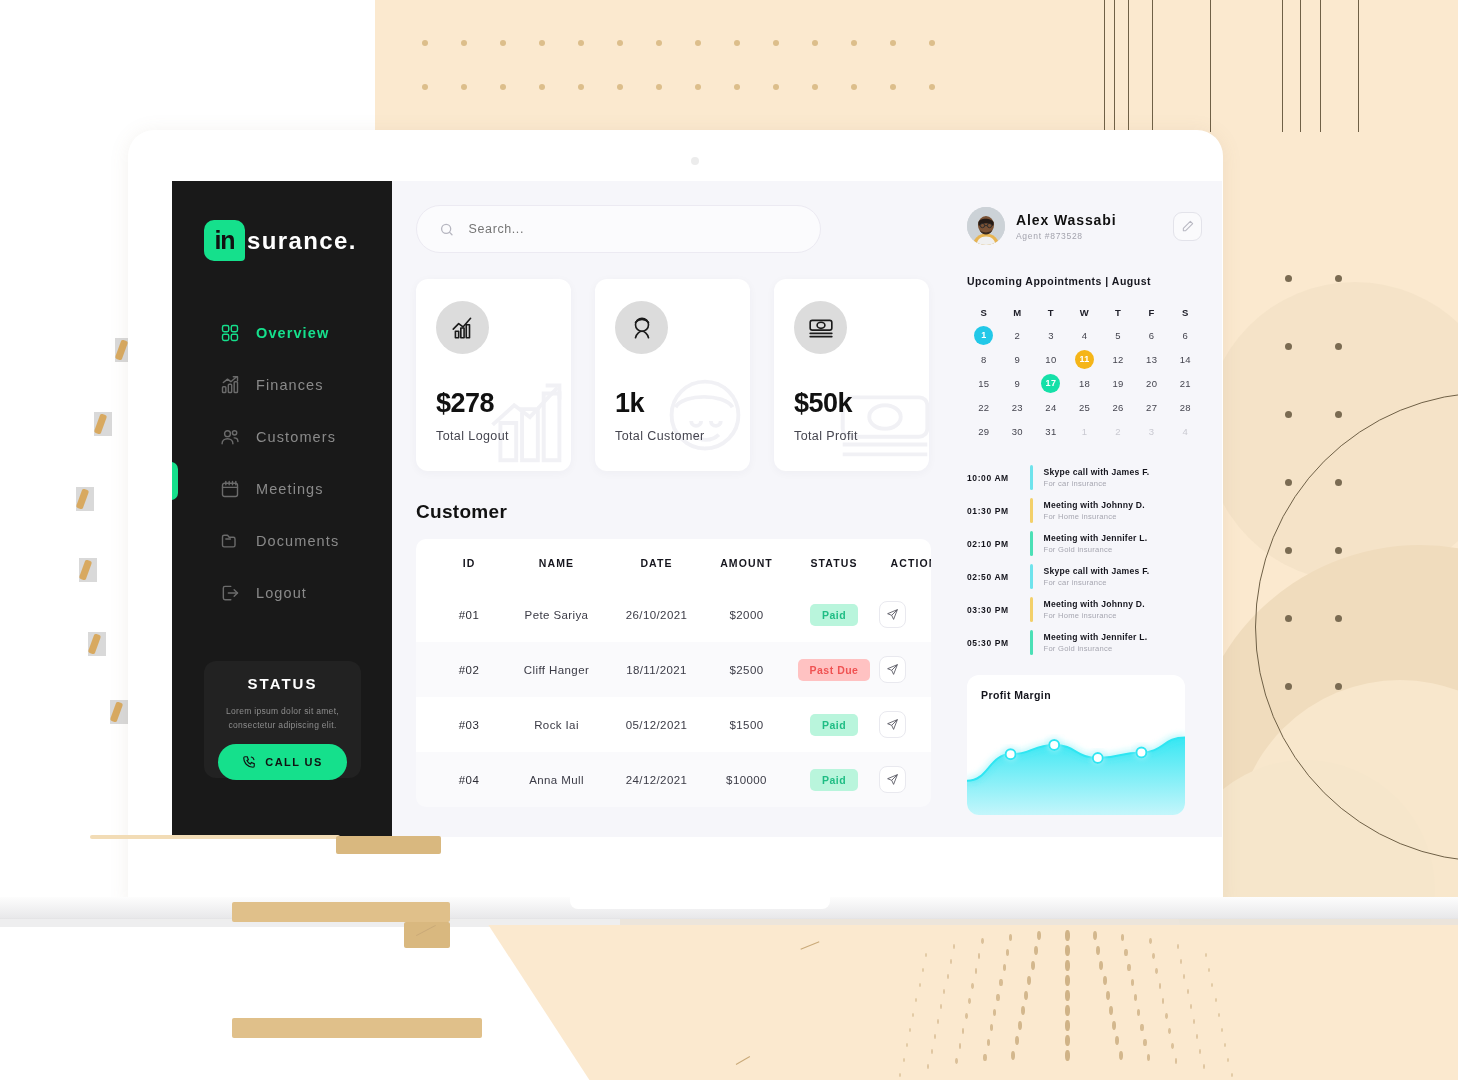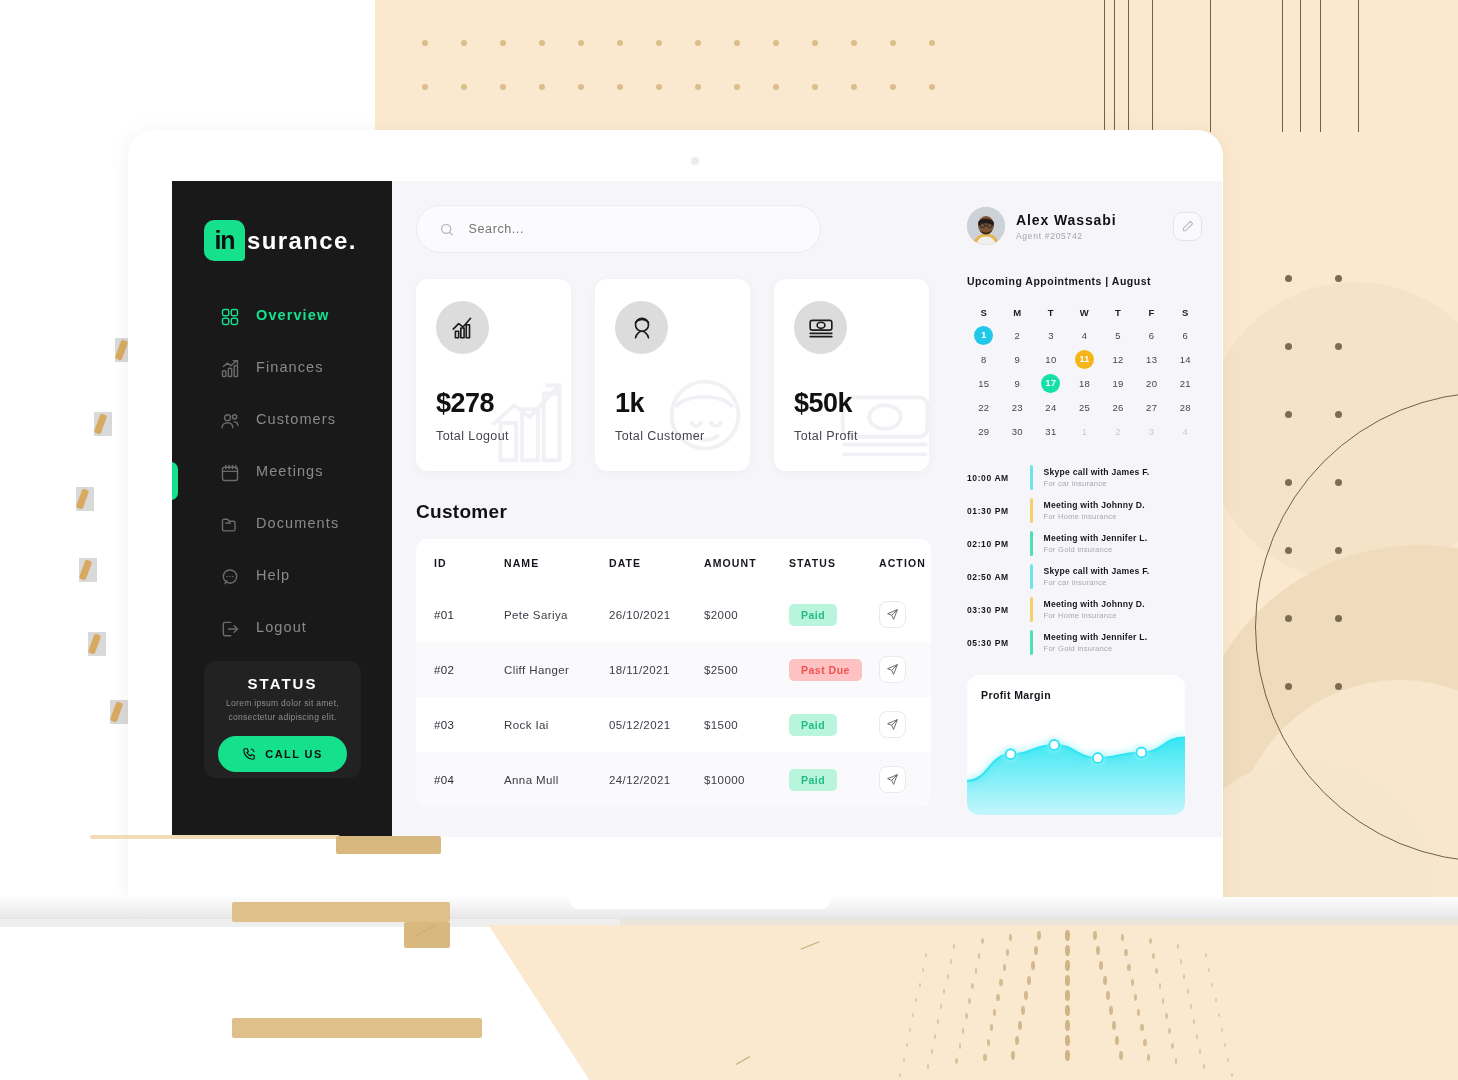--- a/index.html
+++ b/index.html
@@ -109,34 +109,34 @@
     width:41px; height:41px; border-radius:10px 10px 4px 10px; background:#15e08c;
     display:flex; align-items:center; justify-content:center;
     font-weight:bold; font-size:25px; color:#111; letter-spacing:-1px;
   }
   .brand-rest {
     font-size:24px; font-weight:bold; color:#fff; letter-spacing:1.4px;
     margin-left:2px;
   }
   .nav { margin-top:46px; }
   .nav-item {
-    display:flex; gap:16px;
+    display:flex; align-items:center; gap:16px;
     padding:0 0 0 40px; height:52px; cursor:pointer;
   }
   .nav-item .nav-ico { width:20px; height:20px; flex:none; display:block; color:#6b6b6b; }
   .nav-item .nav-label { font-size:14.5px; letter-spacing:1.1px; color:#8a8a8a; }
   .nav-item.active .nav-ico { color:#15e08c; }
   .nav-item.active .nav-label { color:#15e08c; font-weight:bold; }
 
   .support {
     position:absolute; left:32px; top:480px; width:157px; height:117px;
     background:#222222; border-radius:12px; text-align:center; padding-top:14px;
   }
   .support-title { font-size:15px; font-weight:bold; letter-spacing:2px; color:#fff; }
-  .support-text { font-size:8.5px; color:#8d8d8d; line-height:1.65; margin-top:4px; padding:0 10px; letter-spacing:.3px;}
+  .support-text { font-size:8.5px; color:#8d8d8d; line-height:1.65; margin-top:12px; padding:0 10px; letter-spacing:.3px;}
   .call-btn {
     margin:12px auto 0; width:129px; height:36px; border-radius:18px;
     background:#15e08c; display:flex; align-items:center; justify-content:center; gap:9px;
     cursor:pointer;
   }
   .call-btn span { font-size:11px; font-weight:bold; color:#111; letter-spacing:1.4px; }
 
   
   .main { flex:1; padding:24px 18px 0 24px; position:relative; min-width:0; }
   .search {
@@ -160,21 +160,21 @@
   }
   .card-ico {
     width:53px; height:53px; border-radius:50%; background:#dcdcdc;
     display:flex; align-items:center; justify-content:center; position:relative; z-index:2;
   }
   .card-val { position:absolute; left:20px; bottom:52px; font-size:27px; font-weight:bold; color:#111; letter-spacing:-.5px; z-index:2;}
   .card-lbl { position:absolute; left:20px; bottom:28px; font-size:12.5px; color:#45454f; letter-spacing:.4px; z-index:2;}
 
   .section-title { font-size:19px; font-weight:bold; color:#111; letter-spacing:.3px; margin:30px 0 16px; }
 
-  .table { width:515px; border-radius:10px; overflow:hidden; }
+  .table { width:515px; border-radius:10px; overflow:hidden;text-align:center; }
   .thead, .trow {
     display:grid; grid-template-columns:70px 105px 95px 85px 90px 70px;
     align-items:center;
   }
   .thead { background:#fff; height:48px; padding-left:18px; }
   .thead div { font-size:10.5px; font-weight:bold; color:#15151d; letter-spacing:1.1px; }
   .trow { height:55px; padding-left:18px; background:#fff; }
   .trow.alt { background:#fafafc; }
   .trow .cell { font-size:11.5px; color:#3b3b46; letter-spacing:.4px; }
   .trow .cell.id { color:#2c2c35; }
@@ -373,30 +373,20 @@
           </div>
           <div class="nav-item">
             <svg viewBox="0 0 24 24" fill="none" stroke="currentColor" stroke-width="1.7" stroke-linecap="round" stroke-linejoin="round" class="nav-ico">
               <path d="M3 7a2 2 0 012-2h4l2 2.5h5a2 2 0 012 2V17a2 2 0 01-2 2H5a2 2 0 01-2-2z"></path>
               <path d="M7 9.5h5.5"></path>
             </svg>
             <span class="nav-label">Documents</span>
           </div>
           <div class="nav-item">
             <svg viewBox="0 0 24 24" fill="none" stroke="currentColor" stroke-width="1.7" stroke-linecap="round" stroke-linejoin="round" class="nav-ico">
-              <circle cx="12" cy="11.5" r="8"></circle>
-              <path d="M6 20l2.5-3.5"></path>
-              <circle cx="8.6" cy="11.5" r=".9" fill="currentColor" stroke="none"></circle>
-              <circle cx="12" cy="11.5" r=".9" fill="currentColor" stroke="none"></circle>
-              <circle cx="15.4" cy="11.5" r=".9" fill="currentColor" stroke="none"></circle>
-            </svg>
-            <span class="nav-label">Help</span>
-          </div>
-          <div class="nav-item">
-            <svg viewBox="0 0 24 24" fill="none" stroke="currentColor" stroke-width="1.7" stroke-linecap="round" stroke-linejoin="round" class="nav-ico">
               <path d="M13 4H6a2 2 0 00-2 2v12a2 2 0 002 2h7"></path>
               <path d="M17 8l4 4-4 4"></path>
               <path d="M10 12h11"></path>
             </svg>
             <span class="nav-label">Logout</span>
           </div>
         </nav>
 
       <div class="support">
         <div class="support-title">STATUS</div>
@@ -560,21 +550,21 @@
             <ellipse cx="20" cy="19" rx="8.5" ry="9.5" fill="#7a5235"></ellipse>
             <path d="M12 16c1-5 14-5 16 0 .5 3-1 4-1 4-1-4-13-4-14 0 0 0-1.5-1-1-4z" fill="#241b16"></path>
             <path d="M13 23c1 5 13 5 14 0 0 0-1 6-7 6s-7-6-7-6z" fill="#3a2a1e"></path>
             <circle cx="16.3" cy="19.5" r="2.3" fill="none" stroke="#2c2c2c" stroke-width="1"></circle>
             <circle cx="23.7" cy="19.5" r="2.3" fill="none" stroke="#2c2c2c" stroke-width="1"></circle>
             <path d="M18.6 19.6h2.8" stroke="#2c2c2c" stroke-width="1"></path>
           </svg>
         </div>
         <div>
           <div class="p-name">Alex Wassabi</div>
-          <div class="p-sub">Agent #205742</div>
+          <div class="p-sub">Agent #873528</div>
         </div>
         <div class="edit-btn">
           <svg width="14" height="14" viewBox="0 0 24 24" fill="none" stroke="#b9b9c3" stroke-width="1.8" stroke-linecap="round" stroke-linejoin="round">
             <path d="M4 20h4L20 8l-4-4L4 16z"></path>
           </svg>
         </div>
       </div>
 
       <div class="cal-title">Upcoming Appointments | August</div>
       <div class="cal" id="cal">

